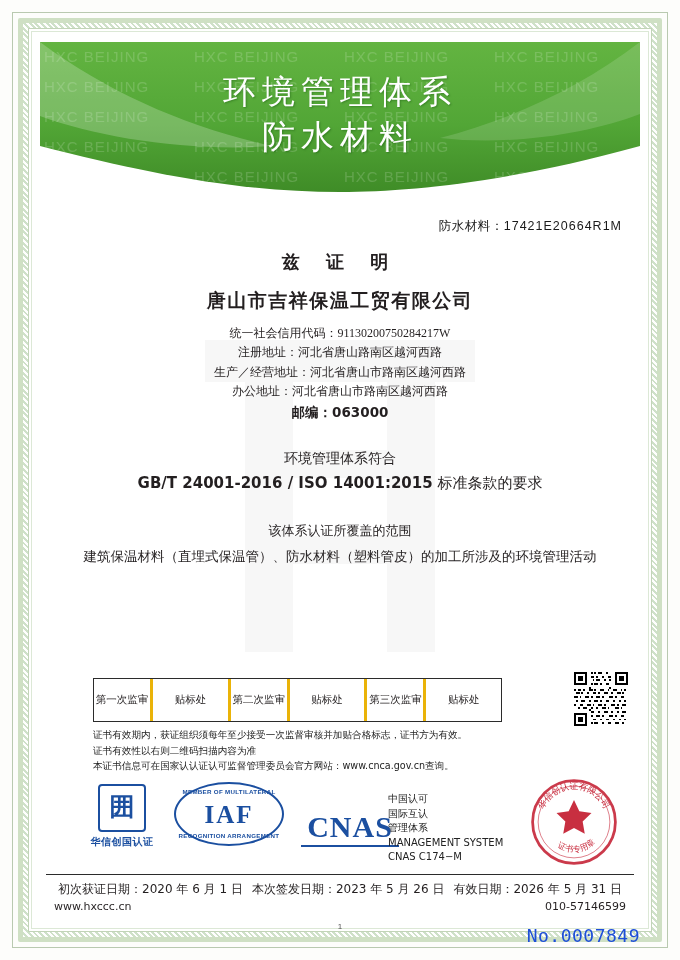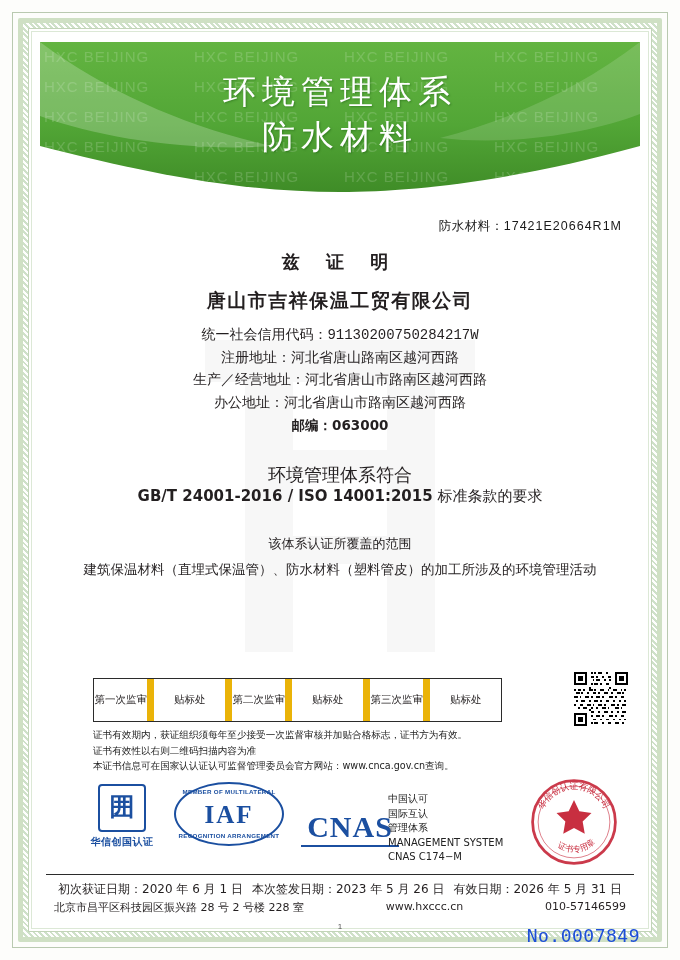--- a/index.html
+++ b/index.html
@@ -114,36 +114,37 @@
     font-family: "DejaVu Sans", sans-serif;
   }
   .company {
     font-size: 19px;
     font-weight: bold;
     letter-spacing: 1.5px;
     margin-bottom: 10px;
     font-family: "DejaVu Sans", sans-serif;
   }
   .info-line {
-    font-size: 14px;
+    font-size: 12px;
     line-height: 1.62;
-    font-family: Liberation Mono, monospace;
+    font-family: Liberation Serif, serif;
   }
   .info-line .lbl { }
   .info-line .val { }
   .post {
     font-size: 13.5px;
     font-weight: bold;
     line-height: 1.62;
     font-family: "DejaVu Sans", sans-serif;
   }
   .gap-1 { height: 26px; }
   .conform {
-    font-size: 18px;
-    font-family: "DejaVu Sans", sans-serif;
+    font-size: 14px;
+    font-family: "DejaVu Sans", sans-serif;
+    margin-bottom: 6px;
   }
   .standard {
     font-size: 15px;
     font-family: "DejaVu Sans", sans-serif;
     margin-bottom: 8px;
   }
   .standard .code { font-weight: bold; }
   .scope-label {
     font-size: 13px;
     font-family: "DejaVu Sans", sans-serif;
@@ -161,21 +162,21 @@
     position: absolute;
     left: 93px;
     top: 678px;
     width: 407px;
     height: 42px;
     border: 1px solid #2b2b2b;
     display: flex;
     background: rgba(255,255,255,0.6);
   }
   .surv-cell {
-    border-right: 7px solid #eab308;
+    border-right: 3px solid #eab308;
     display: flex;
     align-items: center;
     justify-content: center;
     text-align: center;
     font-size: 10.5px;
     line-height: 1.25;
     font-family: "DejaVu Sans", sans-serif;
   }
   .surv-cell:last-child { border-right: none; }
   .surv-cell.label { width: 58px; }
@@ -578,21 +579,20 @@
         <span>初次获证日期：</span><span>2020 年 6 月 1 日</span>
       </div>
       <div>
         <span>本次签发日期：</span><span>2023 年 5 月 26 日</span>
       </div>
       <div>
         <span>有效日期：</span><span>2026 年 5 月 31 日</span>
       </div>
     </div>
     <div class="footer-row2">
-      <div>北京市昌平区科技园区振兴路 28 号 2 号楼 228 室</div>
       <div>www.hxccc.cn</div>
       <div>010-57146599</div>
     </div>
   </div>
 
   <div class="page-num">1</div>
   <div class="serial">No.0007849</div>
 
 </div>
 

